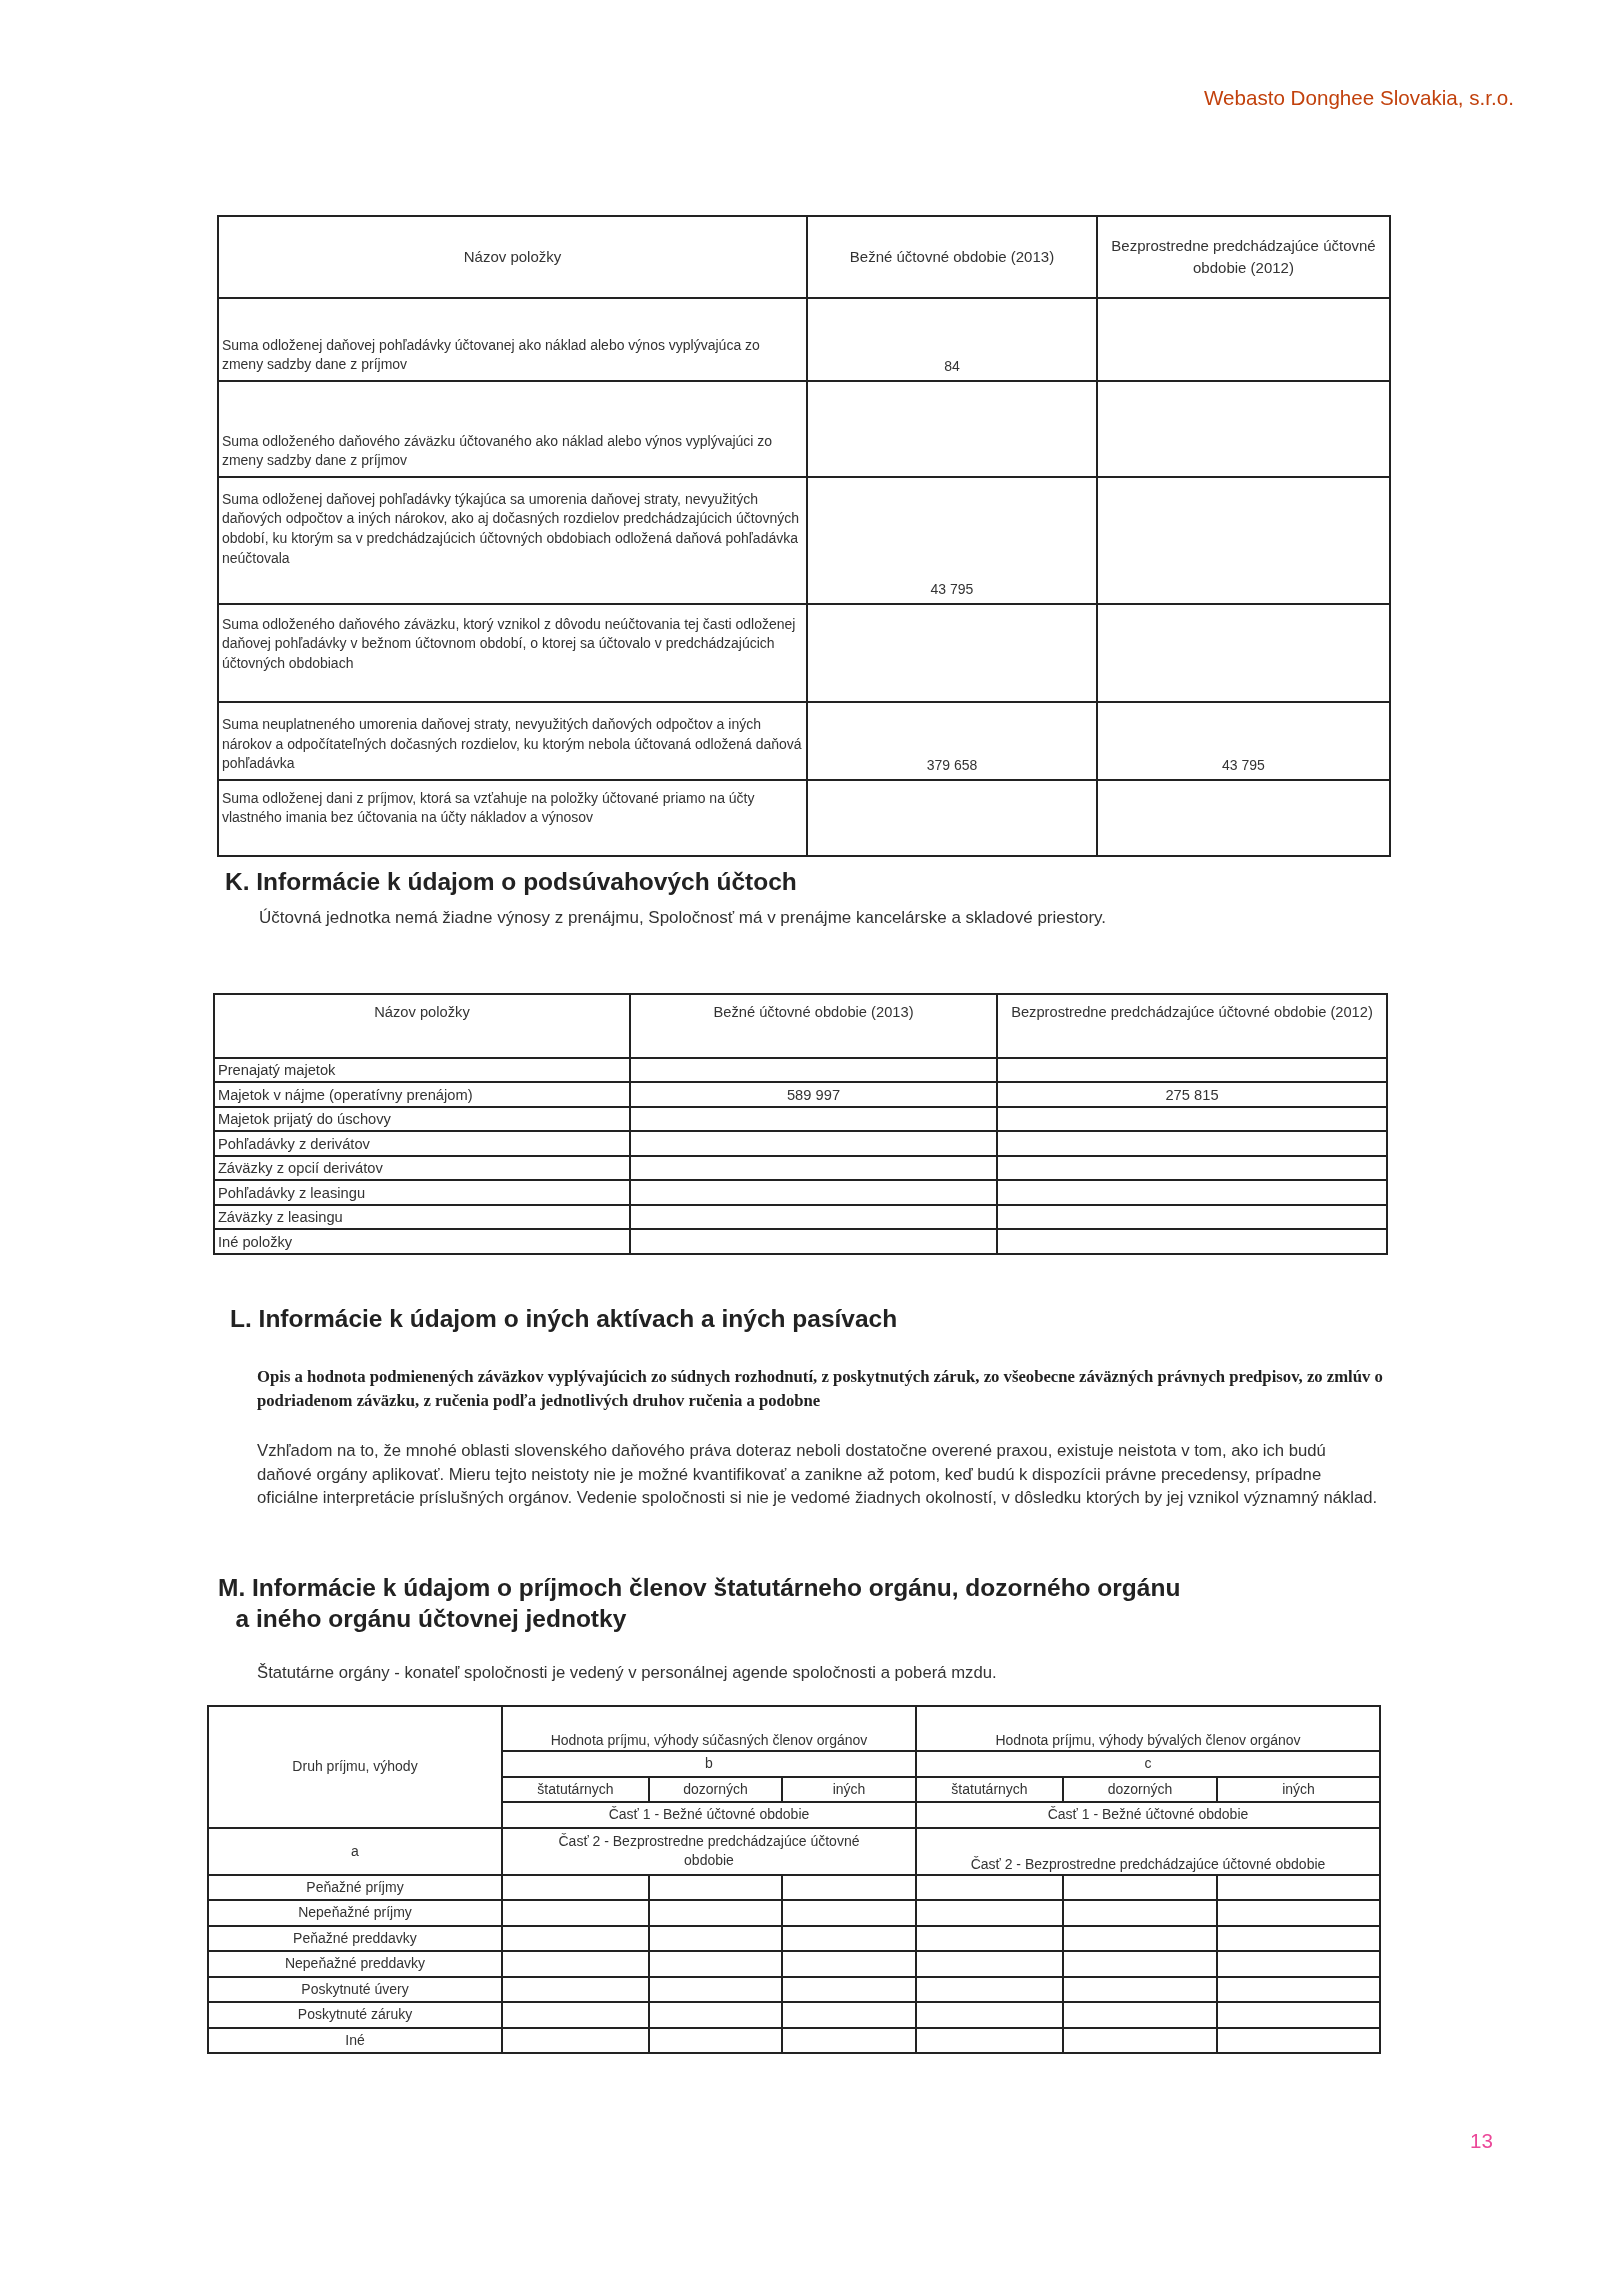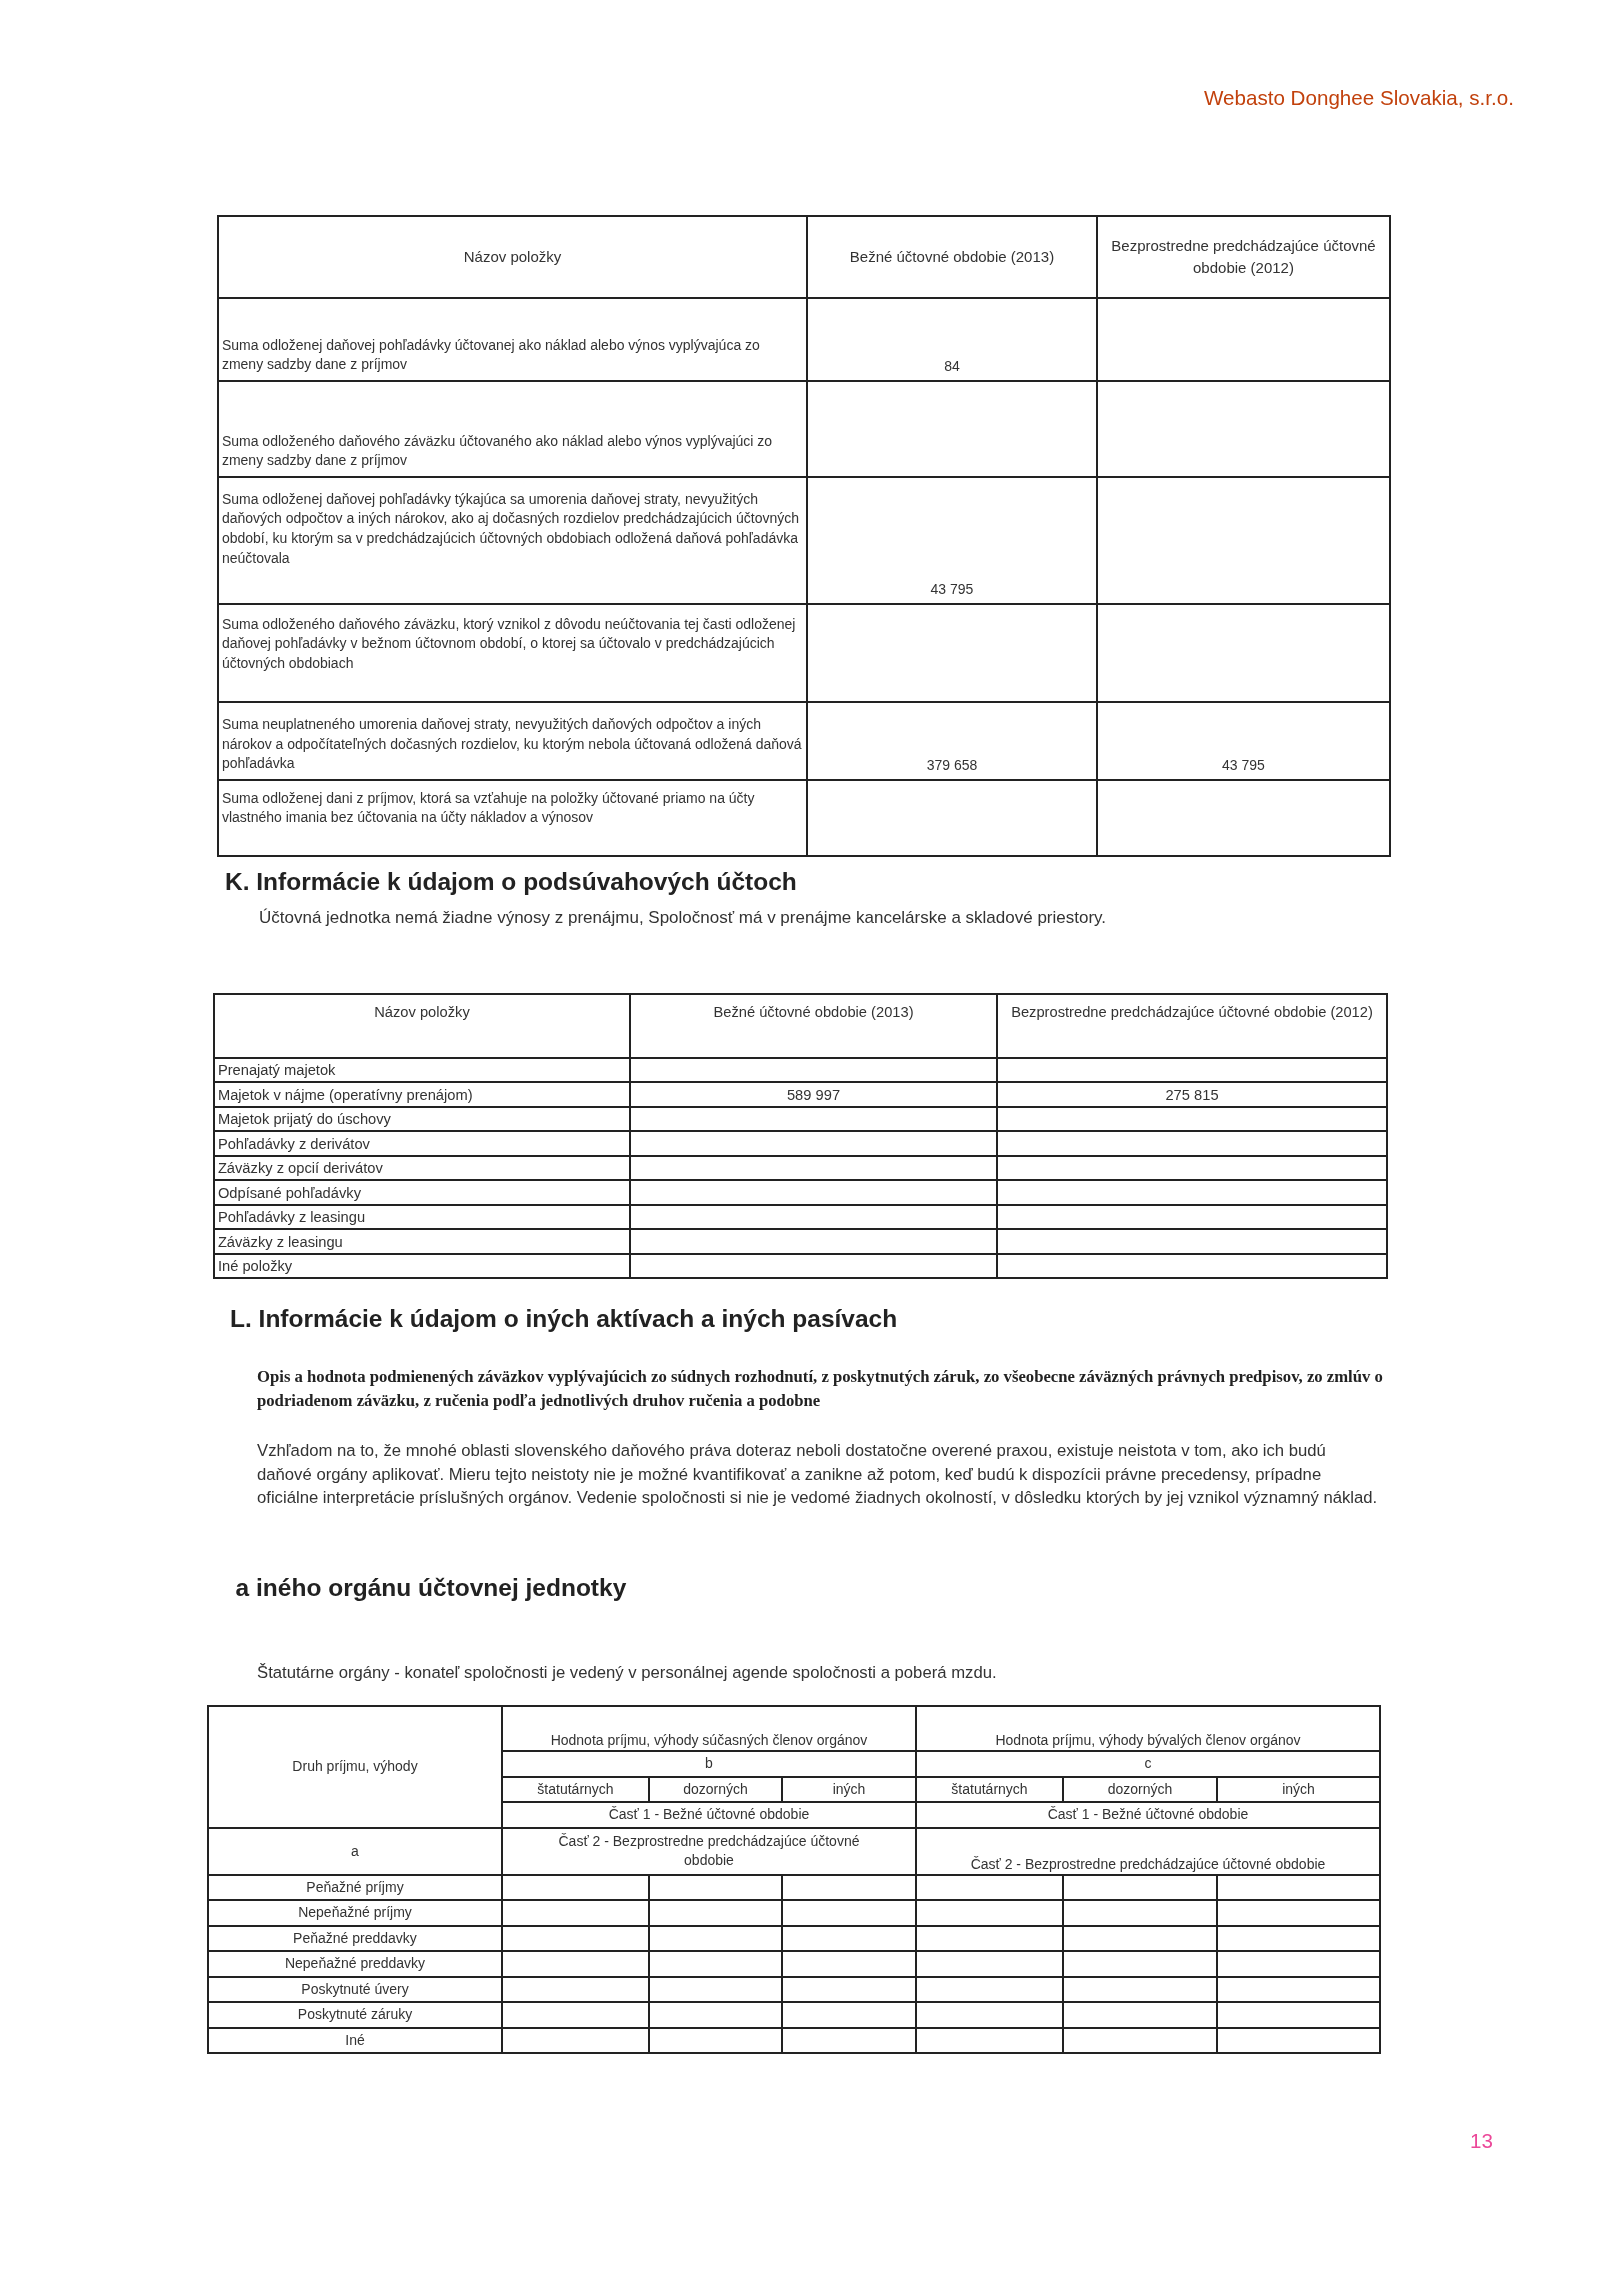--- a/index.html
+++ b/index.html
@@ -131,25 +131,20 @@
         <td>Pohľadávky z derivátov</td>
         <td class="val"></td>
         <td class="val"></td>
       </tr>
       <tr>
         <td>Záväzky z opcií derivátov</td>
         <td class="val"></td>
         <td class="val"></td>
       </tr>
       <tr>
-        <td>Odpísané pohľadávky</td>
-        <td class="val"></td>
-        <td class="val"></td>
-      </tr>
-      <tr>
         <td>Pohľadávky z leasingu</td>
         <td class="val"></td>
         <td class="val"></td>
       </tr>
       <tr>
         <td>Záväzky z leasingu</td>
         <td class="val"></td>
         <td class="val"></td>
       </tr>
       <tr>
@@ -158,20 +153,21 @@
         <td class="val"></td>
       </tr>
     </tbody>
 </table>
 
 <div class="abs secL-title">L. Informácie k údajom o iných aktívach a iných pasívach</div>
 <div class="abs secL-bold">Opis a hodnota podmienených záväzkov vyplývajúcich zo súdnych rozhodnutí, z poskytnutých záruk, zo všeobecne záväzných právnych predpisov, zo zmlúv o podriadenom záväzku, z ručenia podľa jednotlivých druhov ručenia a podobne</div>
 <div class="abs secL-text">Vzhľadom  na to, že mnohé oblasti slovenského daňového práva doteraz neboli dostatočne overené praxou, existuje neistota v tom, ako ich budú daňové orgány aplikovať. Mieru tejto neistoty nie je možné kvantifikovať a zanikne až potom, keď budú k dispozícii právne precedensy, prípadne oficiálne interpretácie príslušných orgánov. Vedenie spoločnosti si nie je vedomé žiadnych okolností, v dôsledku ktorých by jej vznikol významný náklad.</div>
 
 <div class="abs secM-title">
+  <div>M. Informácie k údajom o príjmoch členov štatutárneho orgánu, dozorného orgánu</div>
   <div class="ind">a iného orgánu účtovnej jednotky</div>
 </div>
 <div class="abs secM-text">Štatutárne orgány - konateľ spoločnosti je vedený v personálnej agende spoločnosti a poberá mzdu.</div>
 
 <table id="tblM">
   <colgroup>
     <col style="width:294px">
     <col style="width:147px">
       <col style="width:133px">
       <col style="width:134px">

